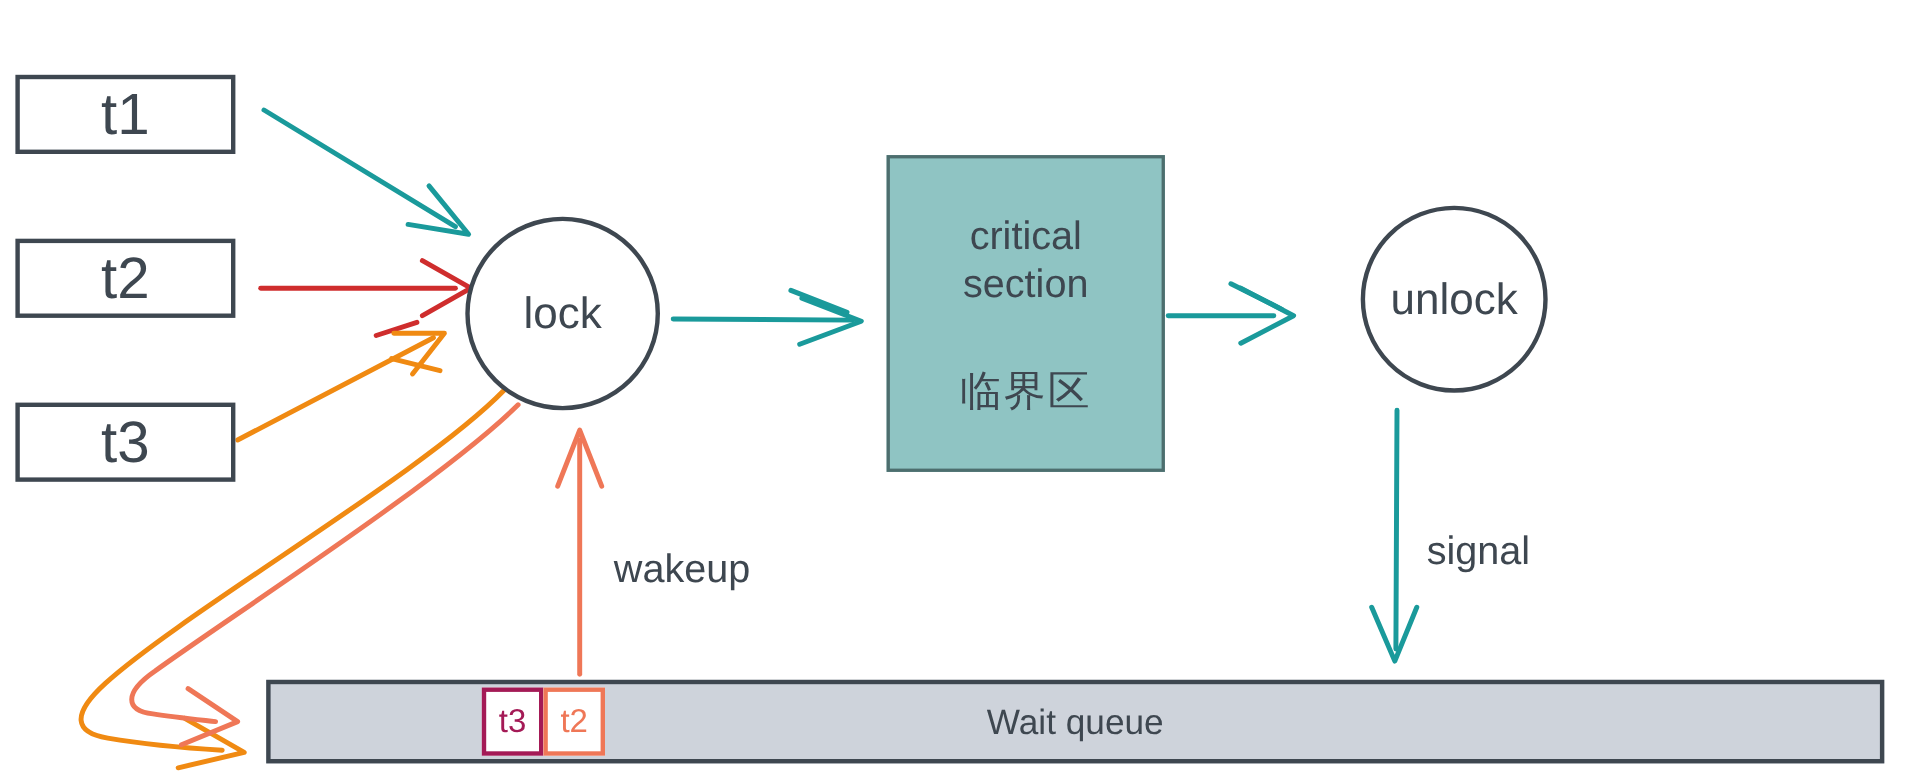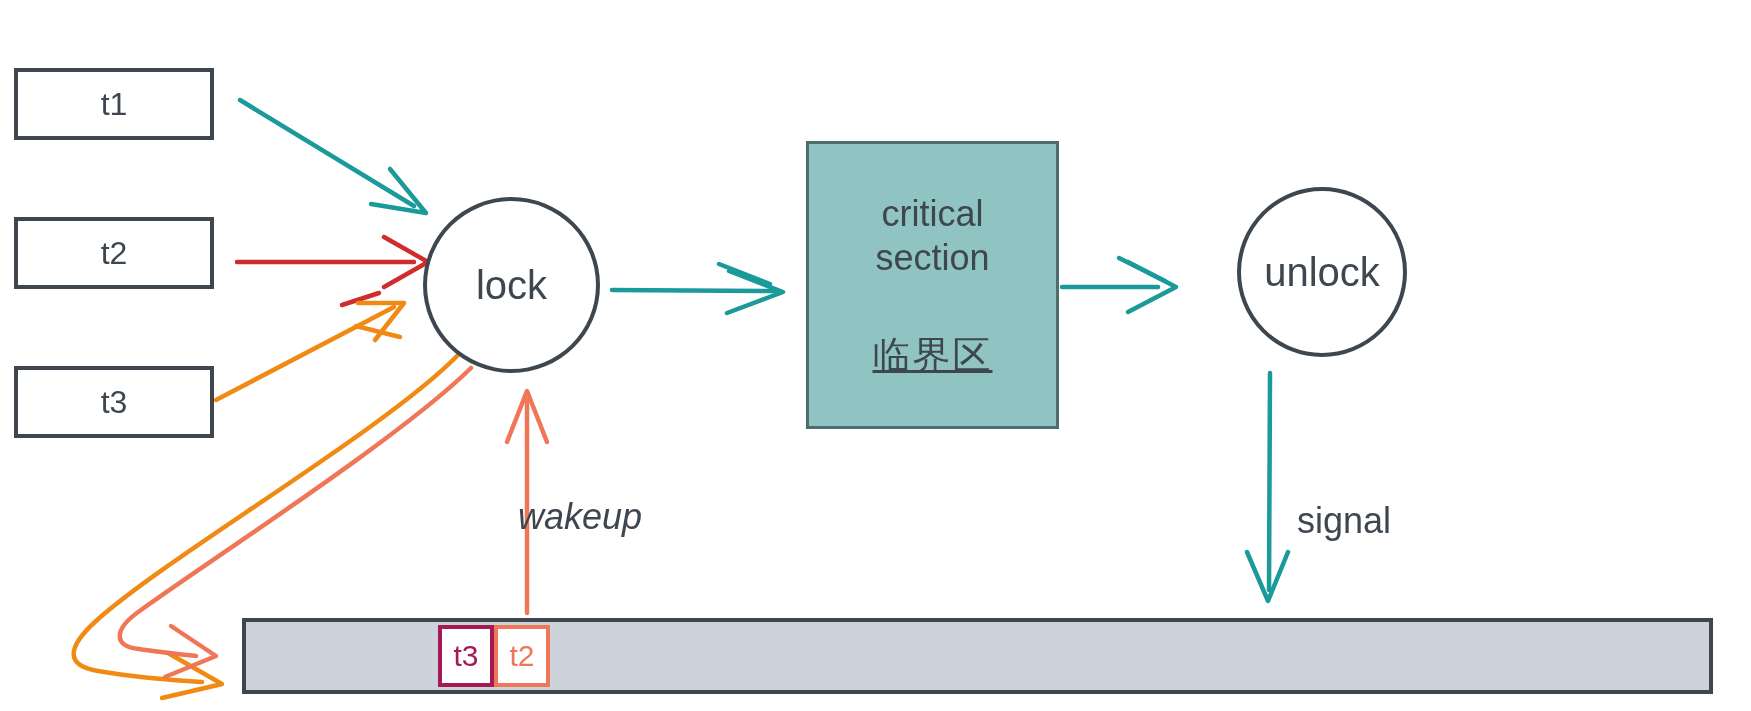--- a/index.html
+++ b/index.html
@@ -13,58 +13,58 @@
   svg.edges path{fill:none;stroke-width:4.5;stroke-linecap:round;stroke-linejoin:round;}
   .e-teal path{stroke:var(--teal,#1A9A9B);}
   .e-red path{stroke:var(--red,#CF2D2D);}
   .e-orange path{stroke:var(--orange,#F08A12);}
   .e-salmon path{stroke:var(--salmon,#EF7757);}
 
   .tbox{
     position:absolute;left:14px;width:200px;height:72px;box-sizing:border-box;
     background:var(--node_fill,#fff);border:4px solid var(--slate,#3E4750);
     display:flex;align-items:center;justify-content:center;
-    font-size:32px;color:var(--slate,#3E4750);
+    font-size:53px;color:var(--slate,#3E4750);
   }
   .circle{
     position:absolute;box-sizing:border-box;border-radius:50%;
     background:var(--node_fill,#fff);border:4px solid var(--slate,#3E4750);
     display:flex;align-items:center;justify-content:center;
     font-size:40px;color:var(--slate,#3E4750);text-align:center;
   }
   .circle.lock{left:423px;top:197px;width:177px;height:176px;}
   .circle.unlock{left:1237px;top:187px;width:170px;height:170px;}
 
   .critical{
     position:absolute;left:806px;top:141px;width:253px;height:288px;box-sizing:border-box;
     background:var(--critical_fill,#8FC4C3);border:3px solid var(--critical_border,#4D6E6E);
     display:flex;flex-direction:column;align-items:center;
     padding-top:48px;color:var(--slate,#3E4750);
   }
   .critical .en{width:175px;text-align:center;font-size:36px;line-height:44px;}
-  .critical .zh{margin-top:50px;font-size:38px;letter-spacing:2px;text-decoration:underline;}
+  .critical .zh{margin-top:50px;font-size:38px;letter-spacing:2px;}
 
   .queue{
     position:absolute;left:242px;top:618px;width:1471px;height:76px;box-sizing:border-box;
     background:var(--queue_fill,#CED3DB);border:4px solid var(--slate,#3E4750);
   }
   .queue .qlabel{
     position:absolute;inset:0;display:flex;align-items:center;justify-content:center;
     font-size:32px;color:var(--slate,#3E4750);
   }
   .qitem{
     position:absolute;top:3px;height:62px;width:56px;box-sizing:border-box;background:#fff;
     display:flex;align-items:center;justify-content:center;font-size:30px;z-index:2;
   }
   .qitem.q-t3{left:192px;border:4px solid var(--magenta,#A41A56);color:var(--magenta,#A41A56);}
   .qitem.q-t2{left:248px;border:4px solid var(--salmon,#EF7757);color:var(--salmon,#EF7757);}
 
   .edge-label{position:absolute;font-size:36px;color:var(--slate,#3E4750);white-space:nowrap;}
-  .edge-label.wakeup{left:518px;top:496px;font-style:italic;}
-  .edge-label.signal{left:1297px;top:500px;}
+  .edge-label.wakeup{left:558px;top:496px;}
+  .edge-label.signal{left:1297px;top:480px;}
 </style>
 </head>
 <body>
 
 <div class="canvas">
 
   <svg class="edges" viewBox="0 0 1751 711" aria-hidden="true">
 
     <g class="e-teal">
       <path d="M240,100 L414,206"></path>
@@ -136,20 +136,21 @@
   </div>
 
   <div class="circle unlock">
     <span>unlock</span>
   </div>
 
   <div class="edge-label wakeup">wakeup</div>
   <div class="edge-label signal">signal</div>
 
   <div class="queue">
+    <div class="qlabel">Wait queue</div>
     <div class="qitem q-t3">
       <span>t3</span>
     </div>
     <div class="qitem q-t2">
       <span>t2</span>
     </div>
   </div>
 
 </div>
 

